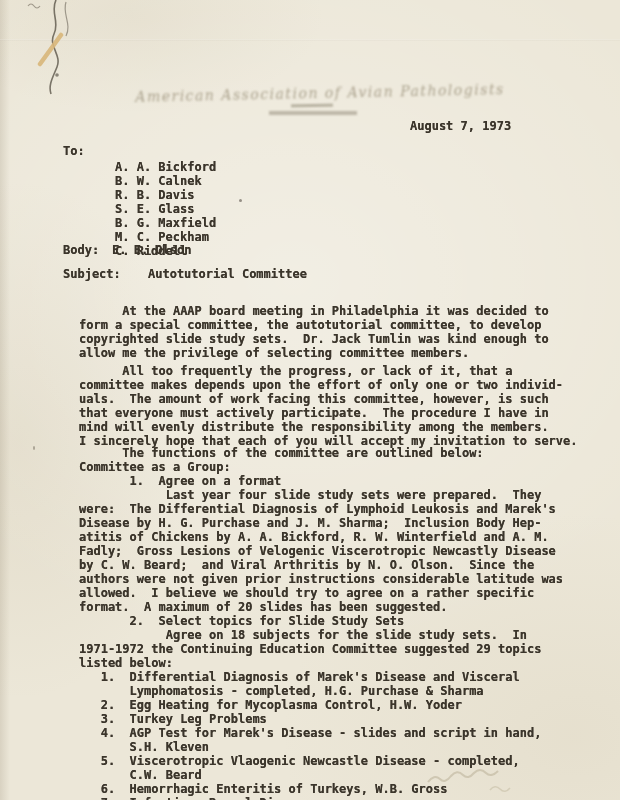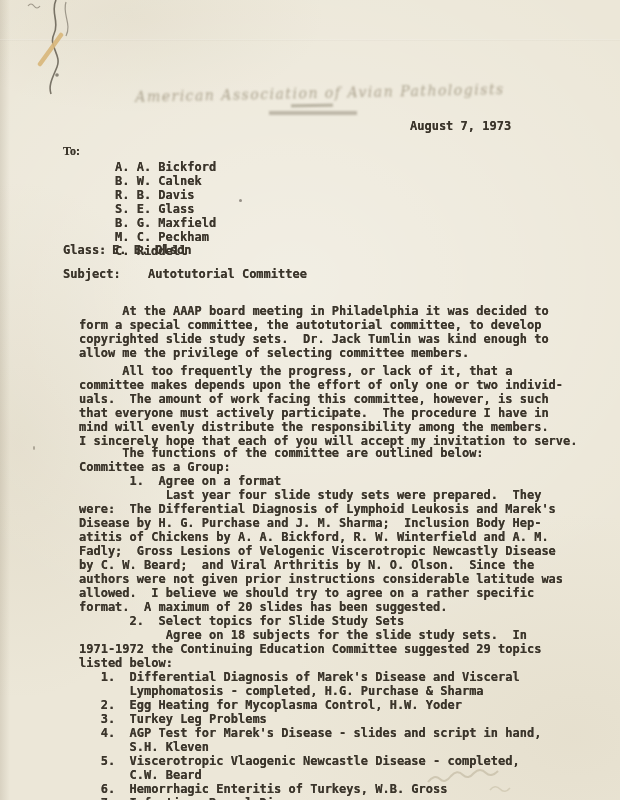--- a/index.html
+++ b/index.html
@@ -26,21 +26,21 @@
   .letterhead{
     position:absolute;top:85px;left:110px;width:420px;text-align:center;
     font-family:"DejaVu Serif", serif;font-style:italic;font-weight:400;
     font-size:14px;letter-spacing:1.5px;color:rgba(128,116,90,0.62);
     filter:blur(1.1px);transform:rotate(-1.2deg);text-shadow:none;
   }
   .stamp{position:absolute;filter:blur(1.3px);}
   .stamp.s1{top:104px;left:291px;width:42px;height:3px;background:rgba(122,112,92,0.48);transform:rotate(-1deg);}
   .stamp.s2{top:111px;left:269px;width:88px;height:4px;background:rgba(122,112,92,0.42);}
   .date{left:410px;top:119px;}
-  .to-label{left:63px;top:144px;font-family:Liberation Serif, serif;}
+  .to-label{left:63px;top:144px;}
   .recipients{left:99px;top:144px;line-height:12.4px;}
   .from-label{left:63px;top:243px;}
   .from-name{left:112px;top:243px;}
   .subject-label{left:63px;top:267px;text-align:right;}
   .subject-text{left:140px;top:267px;margin-left:8px;}
   .para1{left:63px;top:288px;line-height:12.4px;}
   .para2{left:63px;top:348px;line-height:12.2px;}
   .functions{left:63px;top:430px;line-height:12.05px;}
   .marks{position:absolute;left:0;top:0;}
   .pencil{position:absolute;left:420px;top:760px;filter:blur(0.7px);}
@@ -72,21 +72,21 @@
 
   <div class="abs to-label">To:</div>
   <pre class="block recipients">A. A. Bickford
 B. W. Calnek
 R. B. Davis
 S. E. Glass
 B. G. Maxfield
 M. C. Peckham
 C. Riddell</pre>
 
-  <div class="abs from-label">Glass:</div>
+  <div class="abs from-label">Body:</div>
   <div class="abs from-name">E. E. Olson</div>
 
   <div class="abs subject-label">Subject:</div>
   <div class="abs subject-text">Autotutorial Committee</div>
 
   <pre class="block para2">      All too frequently the progress, or lack of it, that a
 committee makes depends upon the effort of only one or two individ-
 uals.  The amount of work facing this committee, however, is such
 that everyone must actively participate.  The procedure I have in
 mind will evenly distribute the responsibility among the members.

